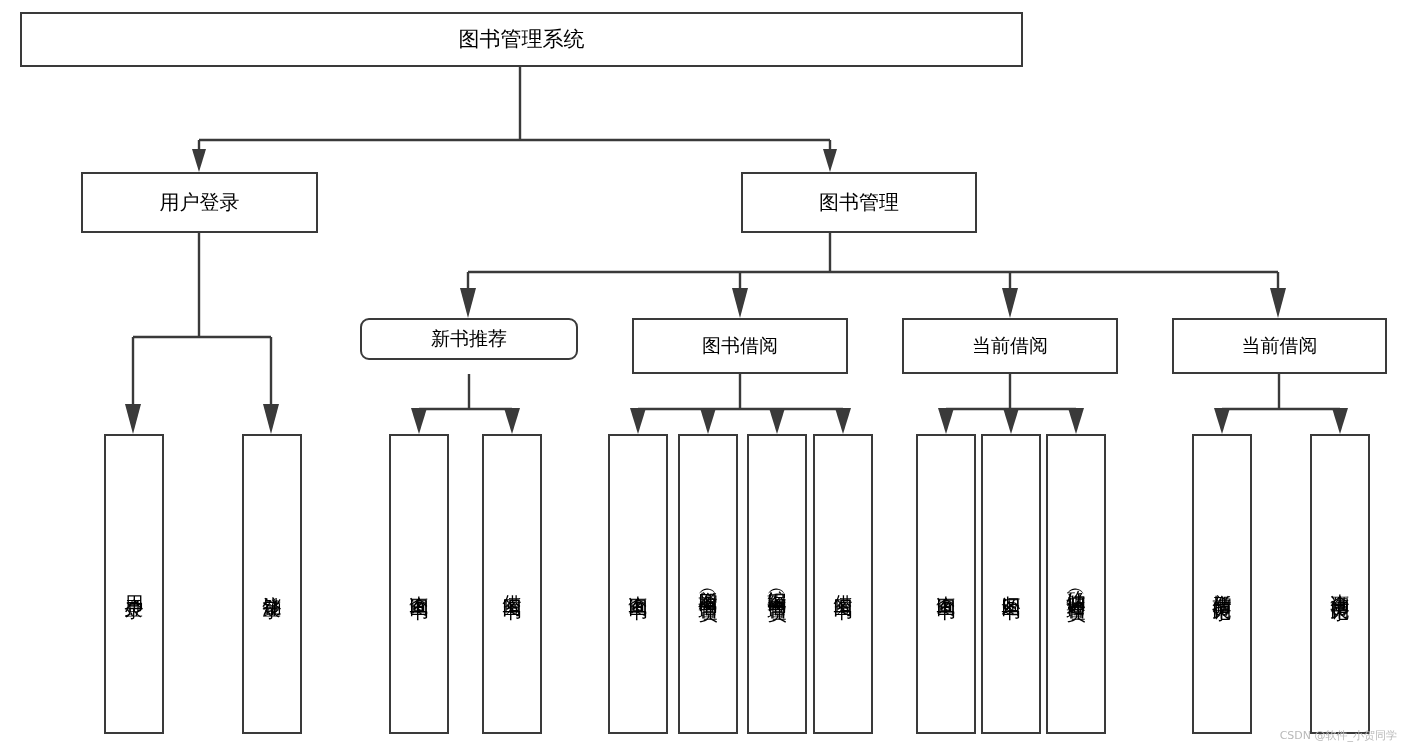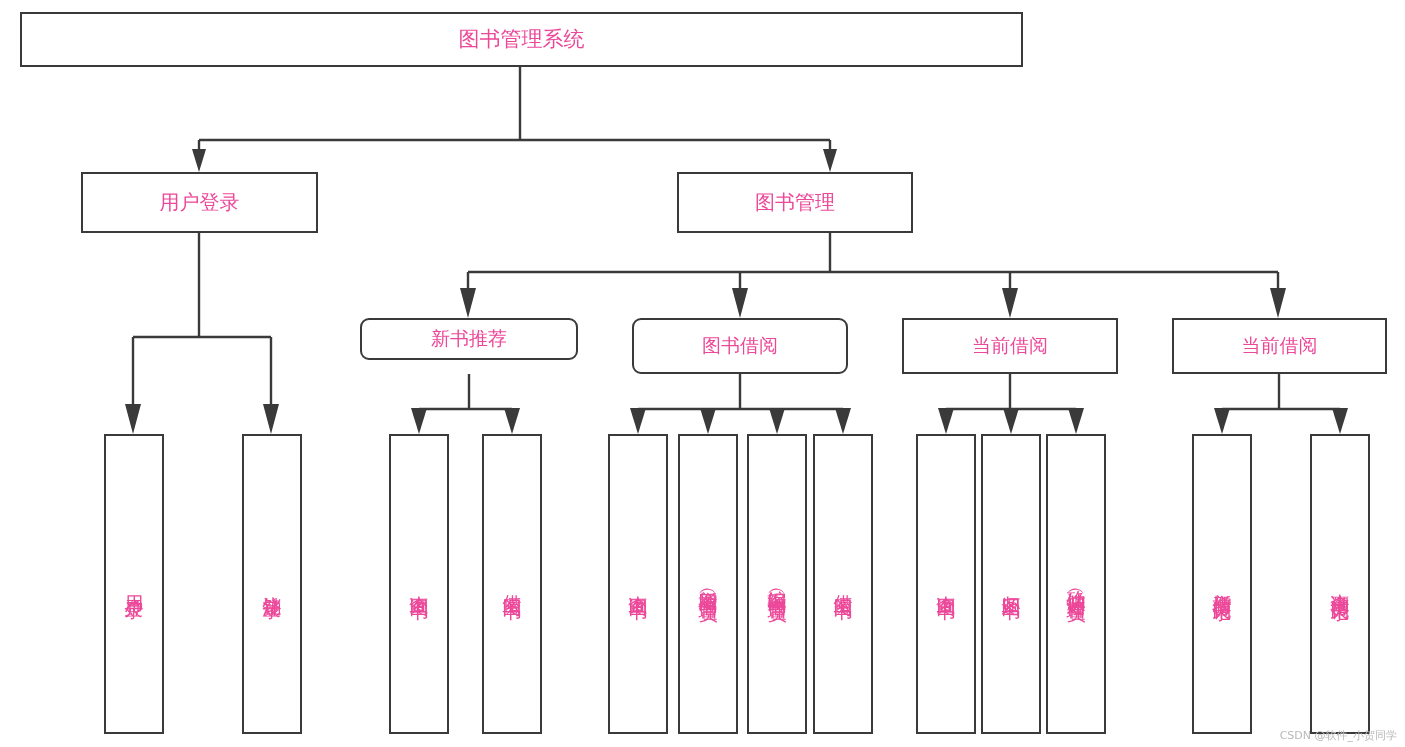--- a/index.html
+++ b/index.html
@@ -18,21 +18,21 @@
     overflow: hidden;
   }
   .node {
     position: absolute;
     box-sizing: border-box;
     border: 2px solid #3a3a3a;
     background: #ffffff;
     display: flex;
     align-items: center;
     justify-content: center;
-    color: #ec4899;
+    color: #000000;
     line-height: 1.25;
   }
   .node.root {
     font-size: 21px;
   }
   .node.l1 {
     font-size: 20px;
   }
   .node.l2 {
     font-size: 19px;
@@ -138,29 +138,29 @@
   </svg>
 
   <div class="node root" style="left:20px; top:12px; width:1003px; height:55px;">
     <span>图书管理系统</span>
   </div>
 
   <div class="node l1" style="left:81px; top:172px; width:237px; height:61px;">
     <span>用户登录</span>
   </div>
 
-  <div class="node l1" style="left:677px; top:172px; width:236px; height:61px;">
+  <div class="node l1" style="left:741px; top:172px; width:236px; height:61px;">
     <span>图书管理</span>
   </div>
 
   <div class="node l2" style="left:360px; top:318px; width:218px; height:42px;border-radius:9px;">
     <span>新书推荐</span>
   </div>
 
-  <div class="node l2" style="left:632px; top:318px; width:216px; height:56px;border-radius:9px;">
+  <div class="node l2" style="left:632px; top:318px; width:216px; height:56px;">
     <span>图书借阅</span>
   </div>
 
   <div class="node l2" style="left:902px; top:318px; width:216px; height:56px;">
     <span>当前借阅</span>
   </div>
 
   <div class="node l2" style="left:1172px; top:318px; width:215px; height:56px;">
     <span>当前借阅</span>
   </div>

